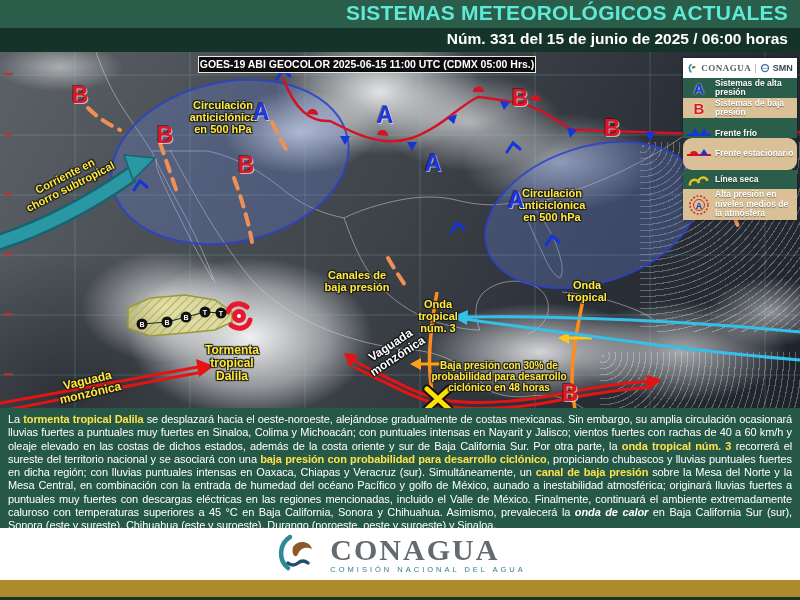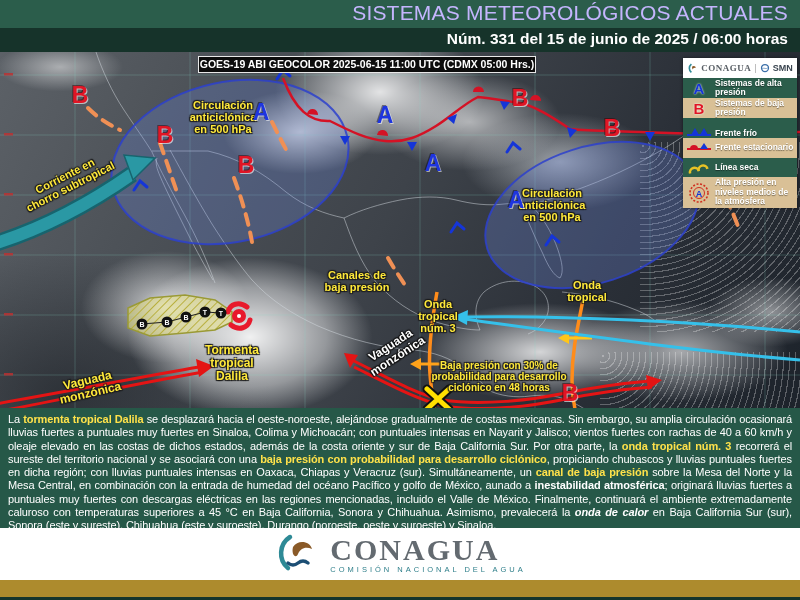--- a/index.html
+++ b/index.html
@@ -1,21 +1,21 @@
 <!DOCTYPE html>
 <html><head>
 <meta charset="utf-8">
 <style>
   html,body{margin:0;padding:0;background:#fff;}
   body{width:800px;height:600px;position:relative;overflow:hidden;
        font-family:"Liberation Sans",sans-serif;}
   .abs{position:absolute;}
   
   #bar1{left:0;top:0;width:800px;height:28px;background:#2b5d4b;}
-  #bar1 .t{position:absolute;right:12px;top:1px;color:#c4b5fd;font-size:21px;font-weight:normal;letter-spacing:.2px;}
+  #bar1 .t{position:absolute;right:12px;top:1px;color:#5eead4;font-size:21px;font-weight:bold;letter-spacing:.2px;}
   #bar2{left:0;top:28px;width:800px;height:24px;background:#16332a;}
   #bar2 .t{position:absolute;right:12px;top:2px;color:#fff;font-size:15.5px;font-weight:bold;}
   
   #map{left:0;top:52px;width:800px;height:356px;overflow:hidden;
     background:
       radial-gradient(170px 110px at 250px 285px, rgba(255,255,255,.92), rgba(255,255,255,.45) 45%, transparent 72%),
       radial-gradient(120px 80px at 165px 255px, rgba(255,255,255,.75), transparent 70%),
       radial-gradient(150px 90px at 380px 40px, rgba(255,255,255,.85), transparent 70%),
       radial-gradient(110px 60px at 300px 80px, rgba(255,255,255,.7), transparent 70%),
       radial-gradient(130px 70px at 470px 70px, rgba(255,255,255,.6), transparent 70%),
@@ -53,21 +53,21 @@
   .sm{font-size:10px;}
   .letter{font-weight:bold;font-size:23px;transform:translate(-50%,-55%);}
   .lA{color:#1e35df;text-shadow:1px 1px 0 rgba(255,255,255,.55),-1px -1px 0 rgba(0,0,30,.45);}
   .lB{color:#e01525;text-shadow:1px 1px 0 rgba(255,255,255,.6),-1px -1px 0 rgba(60,0,0,.5);}
   .dot{width:11px;height:11px;border-radius:50%;background:#111;color:#fff;font-size:7px;font-weight:bold;
     text-align:center;line-height:11px;transform:translate(-50%,-50%);}
   
   #para{left:0;top:408px;width:800px;height:120px;background:#265848;box-sizing:border-box;
     padding:5px 8px;color:#fff;font-size:11px;line-height:13.3px;text-align:justify;letter-spacing:-.1px;}
   .seg-hl{color:#ffe24a;font-weight:bold;}
-  .seg-b{font-weight:bold;}
+  .seg-b{font-weight:normal;}
   .seg-bi{font-weight:bold;font-style:italic;}
   
   #footer{left:0;top:528px;width:800px;height:52px;background:#fff;display:flex;align-items:center;justify-content:center;gap:10px;}
   #flogo-text .nm{font-family:"Liberation Serif",serif;font-size:30px;font-weight:bold;color:#636a70;letter-spacing:2px;line-height:1;}
   #flogo-text .tg{font-size:7.5px;color:#2e7f8a;letter-spacing:3px;margin-top:0;}
   #goldbar{left:0;top:580px;width:800px;height:17px;background:#ad8b2d;}
   #greenstrip{left:0;top:597px;width:800px;height:3px;background:#15352c;}
 </style>
 </head>
 <body>
@@ -252,21 +252,21 @@
     <div class="legrow bg-g" style="height:20px;align-items:flex-end;">
       <span class="ic">
         <svg width="26" height="12" viewBox="0 0 26 12">
           <line x1="1" y1="9" x2="25" y2="9" stroke="#1535d8" stroke-width="2"></line>
           <path d="M5,9 L9,2 L13,9 Z" fill="#1535d8"></path>
             <path d="M14,9 L18,2 L22,9 Z" fill="#1535d8"></path>
         </svg>
       </span>
       <span class="lb">Frente frío</span>
     </div>
-    <div class="legrow bg-t" style="height:20px;">
+    <div class="legrow bg-t" style="height:32px;border-radius:9px;">
       <span class="ic">
         <svg width="26" height="12" viewBox="0 0 26 12">
           <line x1="1" y1="7" x2="25" y2="7" stroke="#d41225" stroke-width="2"></line>
           <path d="M4,7 a4,4 0 0 1 8,0 Z" fill="#d41225"></path>
           <path d="M14,7 L18,1 L22,7 Z" fill="#1535d8"></path>
         </svg>
       </span>
       <span class="lb">Frente estacionario</span>
     </div>
     <div class="legrow bg-g" style="height:19px;">

